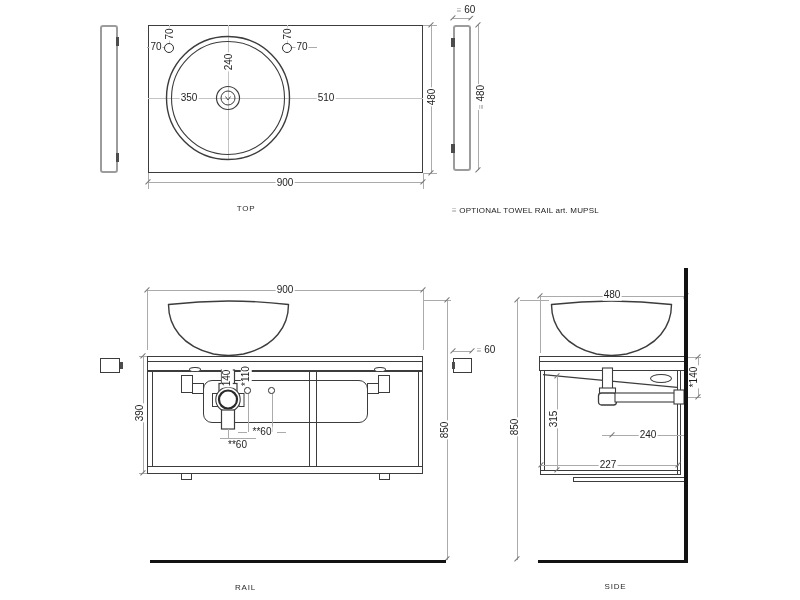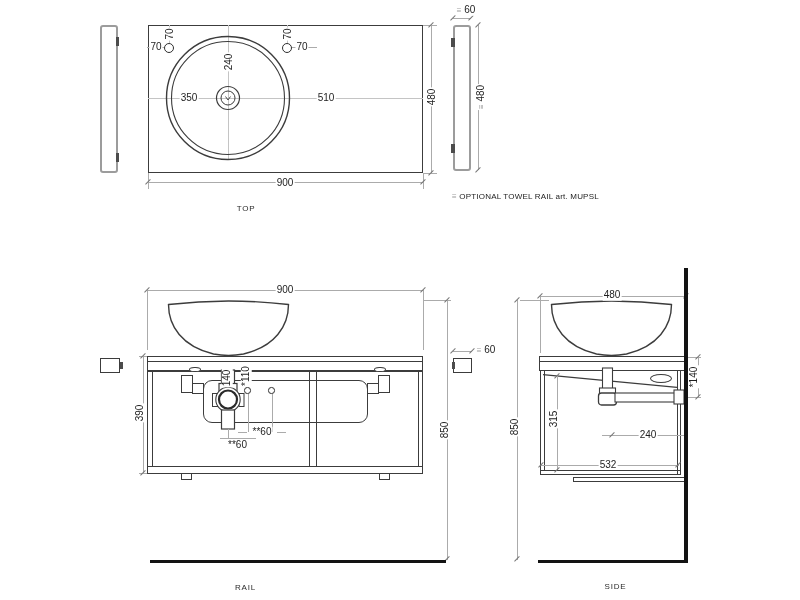--- a/index.html
+++ b/index.html
@@ -83,21 +83,21 @@
     <i class="tab" style="left:451px;top:144px;width:3.5px;height:9px;"></i>
     <i class="ln dim" style="left:453px;top:18px;width:17.5px;height:1px;"></i>
     <i class="tk" style="left:453px;top:18px;"></i>
     <i class="tk" style="left:470.5px;top:18px;"></i>
     <span class="lbl" style="left:466px;top:10px;"><span class="hatch">≡</span> <span>60</span></span>
     <i class="ln dim" style="left:477.5px;top:25px;width:1px;height:145px;"></i>
     <i class="tk" style="left:477.5px;top:25px;"></i>
     <i class="tk" style="left:477.5px;top:170px;"></i>
     <span class="lbl v" style="left:481px;top:97px;"><span class="hatch">≡</span> <span>480</span></span>
 
-    <div class="legend" style="left:452px;top:192px;"><span class="hatch">≡</span> <span>OPTIONAL TOWEL RAIL art. MUPSL</span></div>
+    <div class="legend" style="left:452px;top:206px;"><span class="hatch">≡</span> <span>OPTIONAL TOWEL RAIL art. MUPSL</span></div>
   </div>
 
   <div>
 
     <i class="ln dim" style="left:147px;top:290px;width:1px;height:60px;"></i>
     <i class="ln dim" style="left:422.5px;top:290px;width:1px;height:60px;"></i>
     <i class="ln dim" style="left:147px;top:290px;width:276px;height:1px;"></i>
     <i class="tk" style="left:147px;top:290px;"></i>
     <i class="tk" style="left:423px;top:290px;"></i>
     <span class="lbl" style="left:285px;top:290px;">900</span>
@@ -216,21 +216,21 @@
     <i class="tk" style="left:556.5px;top:470px;"></i>
     <span class="lbl v" style="left:553.5px;top:418.5px;">315</span>
 
     <i class="ln dim" style="left:602px;top:434.5px;width:84px;height:1px;"></i>
     <i class="tk" style="left:612px;top:434.5px;"></i>
     <span class="lbl" style="left:648px;top:434.5px;">240</span>
 
     <i class="ln dim" style="left:541px;top:464.5px;width:137.5px;height:1px;"></i>
     <i class="tk" style="left:541px;top:464.5px;"></i>
     <i class="tk" style="left:678px;top:464.5px;"></i>
-    <span class="lbl" style="left:608px;top:464.5px;">532</span>
+    <span class="lbl" style="left:608px;top:464.5px;">227</span>
 
     <i class="ln dim" style="left:520px;top:299.5px;width:29px;height:1px;"></i>
     <i class="ln dim" style="left:517px;top:299.5px;width:1px;height:260px;"></i>
     <i class="tk" style="left:517px;top:299.5px;"></i>
     <i class="tk" style="left:517px;top:559px;"></i>
     <span class="lbl v" style="left:514.5px;top:427px;">850</span>
 
     <i class="ln" style="left:573px;top:476.5px;width:112px;height:1.1px;"></i>
     <i class="ln" style="left:573px;top:480.5px;width:112px;height:1.1px;"></i>
     <i class="ln" style="left:573px;top:476.5px;width:1.1px;height:5px;"></i>

